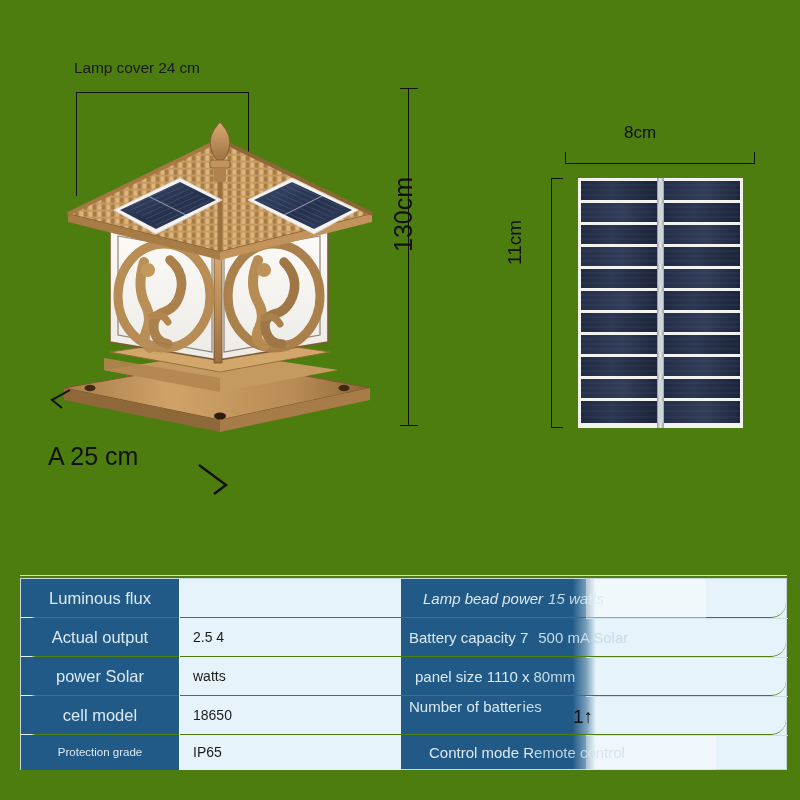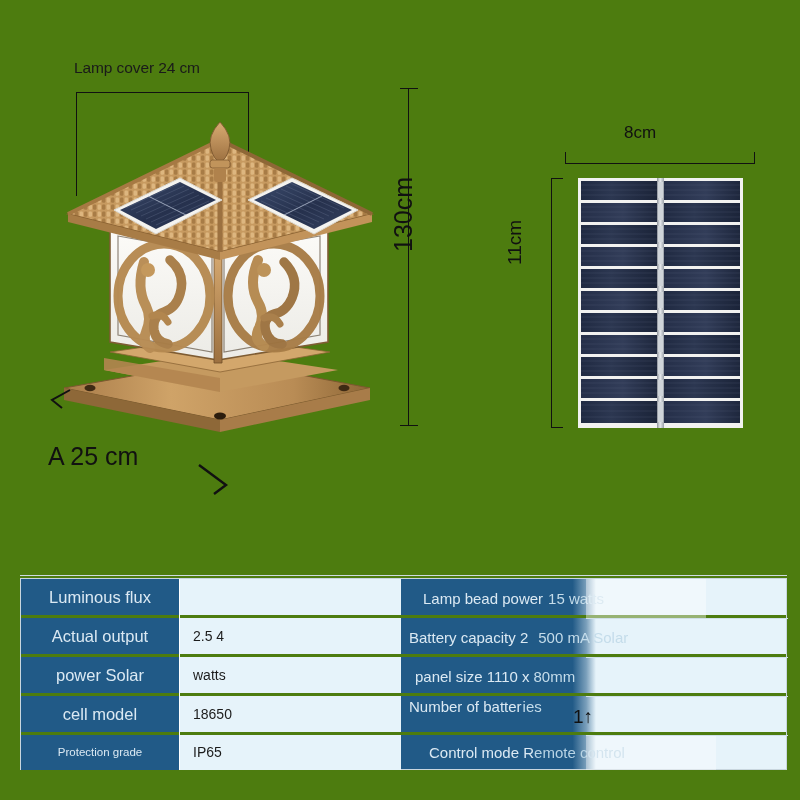--- a/index.html
+++ b/index.html
@@ -70,21 +70,21 @@
   #solar-panel { position:absolute; left:58px; top:68px; width:165px; height:250px; }
 
   
   #spec-table {
     position:absolute; left:20px; top:578px; width:767px; height:192px;
     border:1px solid #c9d6de; background:#e6f3fa;
   }
   #table-top-rule { position:absolute; left:20px; top:575px; width:767px; height:0; border-top:1px solid #cfdbe3; }
 
   .trow { position:absolute; left:0; width:100%; }
-  .trow.sep { border-bottom:3px solid #4d7c0f; }
+  .trow.sep { border-bottom:1px solid #4d7c0f;border-radius:15px; }
 
   .cell { position:absolute; top:0; height:100%; display:flex; align-items:center; }
   .cell.lbl { background:#215a87; color:#dbe9f3; }
   .cell.val { background:#e6f3fa; color:#1c1c1c; }
 
   
   .c1 { left:0px;   width:158px; }
   .c2 { left:158px; width:222px; }
 
   .lbl-text { width:100%; text-align:center; padding:0 4px; line-height:1.15; }
@@ -450,27 +450,27 @@
 
     <div class="trow" style="top:156px; height:35px;">
       <div class="cell lbl c1">
         <span class="lbl-text fs-sm">Protection grade</span>
       </div>
       <div class="cell val c2">
         <span class="val-text fs-val">IP65</span>
       </div>
     </div>
 
-    <div class="col3-txt c3wide" style="top:0px; height:39px;">
+    <div class="col3-txt c3wide" style="top:0px; height:39px;font-style:italic;">
       <span class="fs-md" style="padding-left:22px; color:#dbe9f3;">Lamp bead power</span>
       <span class="fs-md faded" style="padding-left:5px;">15 watts</span>
     </div>
 
     <div class="col3-txt c3wide" style="top:39px; height:39px;">
-      <span class="fs-md" style="padding-left:8px; color:#dbe9f3;">Battery capacity 2</span>
+      <span class="fs-md" style="padding-left:8px; color:#dbe9f3;">Battery capacity 7</span>
       <span class="fs-md faded" style="padding-left:2px;margin-left:8px;">500 mA Solar</span>
     </div>
 
     <div class="col3-txt c3wide" style="top:78px; height:39px;">
       <span class="fs-md" style="padding-left:14px; color:#dbe9f3;">panel size 1110 x</span>
       <span class="fs-md faded" style="padding-left:4px;">80mm</span>
     </div>
 
     <div class="col3-txt c3wide" style="top:117px; height:39px; align-items:flex-start;text-align:right;">
       <span class="fs-md" style="padding-left:8px; padding-top:2px; color:#dbe9f3;">Number of batter</span>

